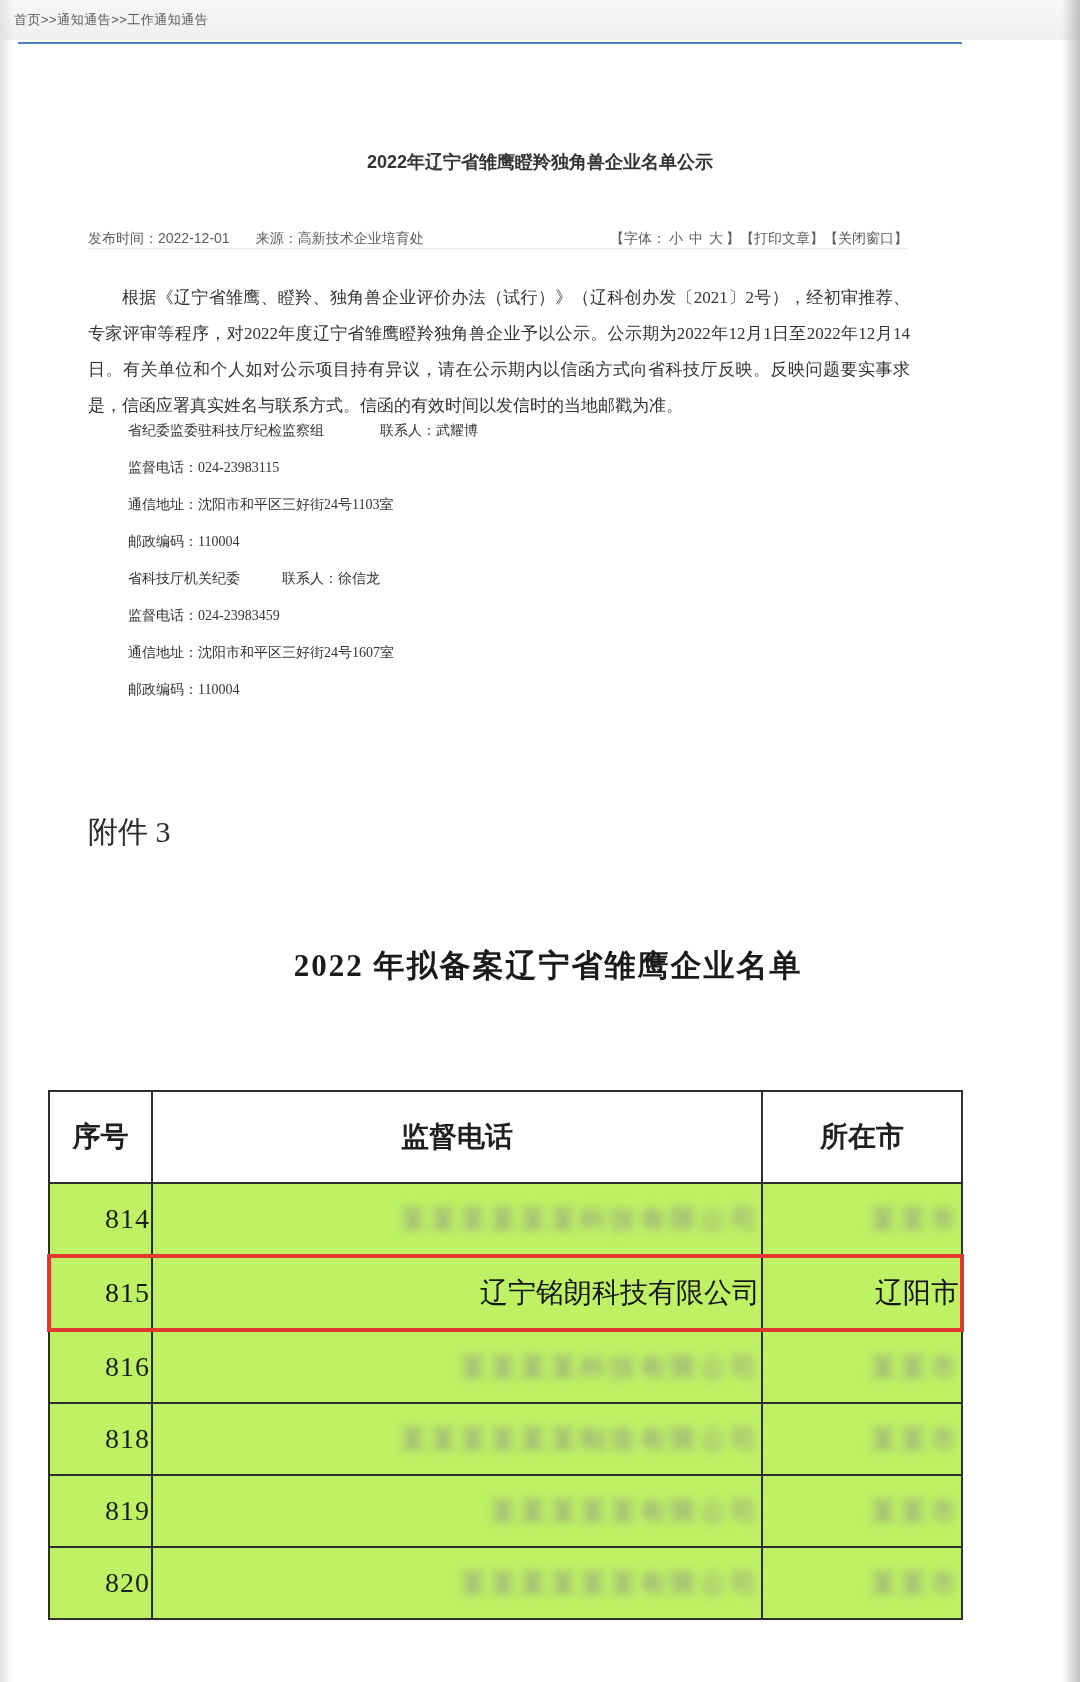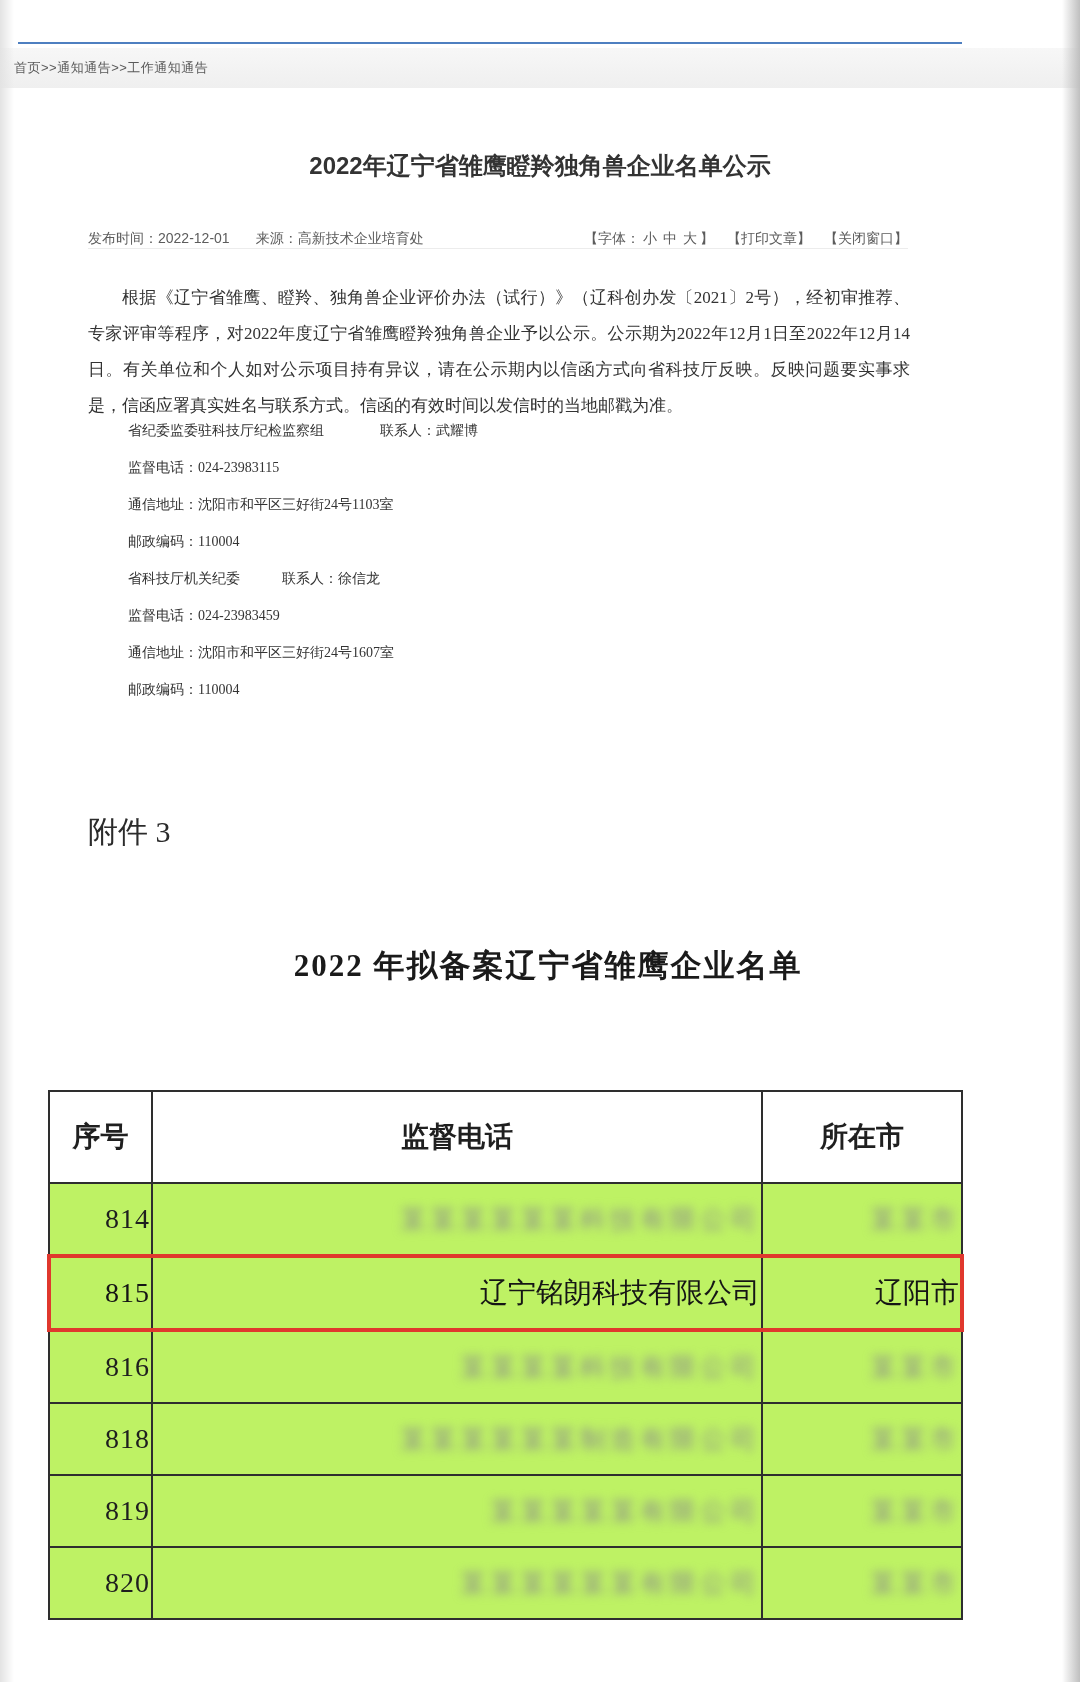--- a/index.html
+++ b/index.html
@@ -19,44 +19,43 @@
   .page{position:absolute;inset:0;}
   
   .edge-left{position:absolute;left:0;top:0;width:14px;height:1682px;
     background:linear-gradient(to right,#e3e3e3,rgba(255,255,255,0));}
   .edge-right{position:absolute;right:0;top:0;width:18px;height:1682px;
     background:linear-gradient(to left,#bfbfbf,rgba(255,255,255,0));}
   
   .crumb-bar{
     position:absolute;left:0;top:0;width:1080px;height:40px;
     background:linear-gradient(#f7f7f7,#efefef);
-    margin-top:48px;
   }
   .crumb{
     position:absolute;left:14px;top:11px;
     font-size:13px;color:#5a5a5a;letter-spacing:.5px;
   }
   .blue-rule{
     position:absolute;left:18px;top:42px;width:944px;height:2px;
     background:var(--blue);
   }
   
   .article-title{
     position:absolute;left:0;top:150px;width:1080px;
-    text-align:center;font-size:24px;font-weight:bold;color:var(--ink);
+    text-align:center;font-size:18px;font-weight:bold;color:var(--ink);
     font-family:"Liberation Sans","DejaVu Sans",sans-serif;
   }
   .meta-row{
     position:absolute;left:88px;top:218px;width:820px;height:30px;
     display:flex;justify-content:space-between;align-items:flex-end;
     font-size:14px;color:#5c5c5c;
     border-bottom:1px solid #ececec;
   }
   .meta-left span{margin-right:26px;}
-  .meta-right{display:flex;gap:13px;}
+  .meta-right{display:flex;gap:0;}
   .meta-right .ctrl{color:#5c5c5c;cursor:pointer;}
   .meta-right .sz{margin:0 3px;cursor:pointer;}
   .body-par{
     position:absolute;left:88px;top:280px;width:822px;
     font-size:17px;line-height:36px;color:var(--ink);
     text-indent:2em;text-align:justify;
     font-family:"Liberation Serif","DejaVu Serif",serif;
   }
   .contacts{
     position:absolute;left:128px;top:412px;width:780px;

